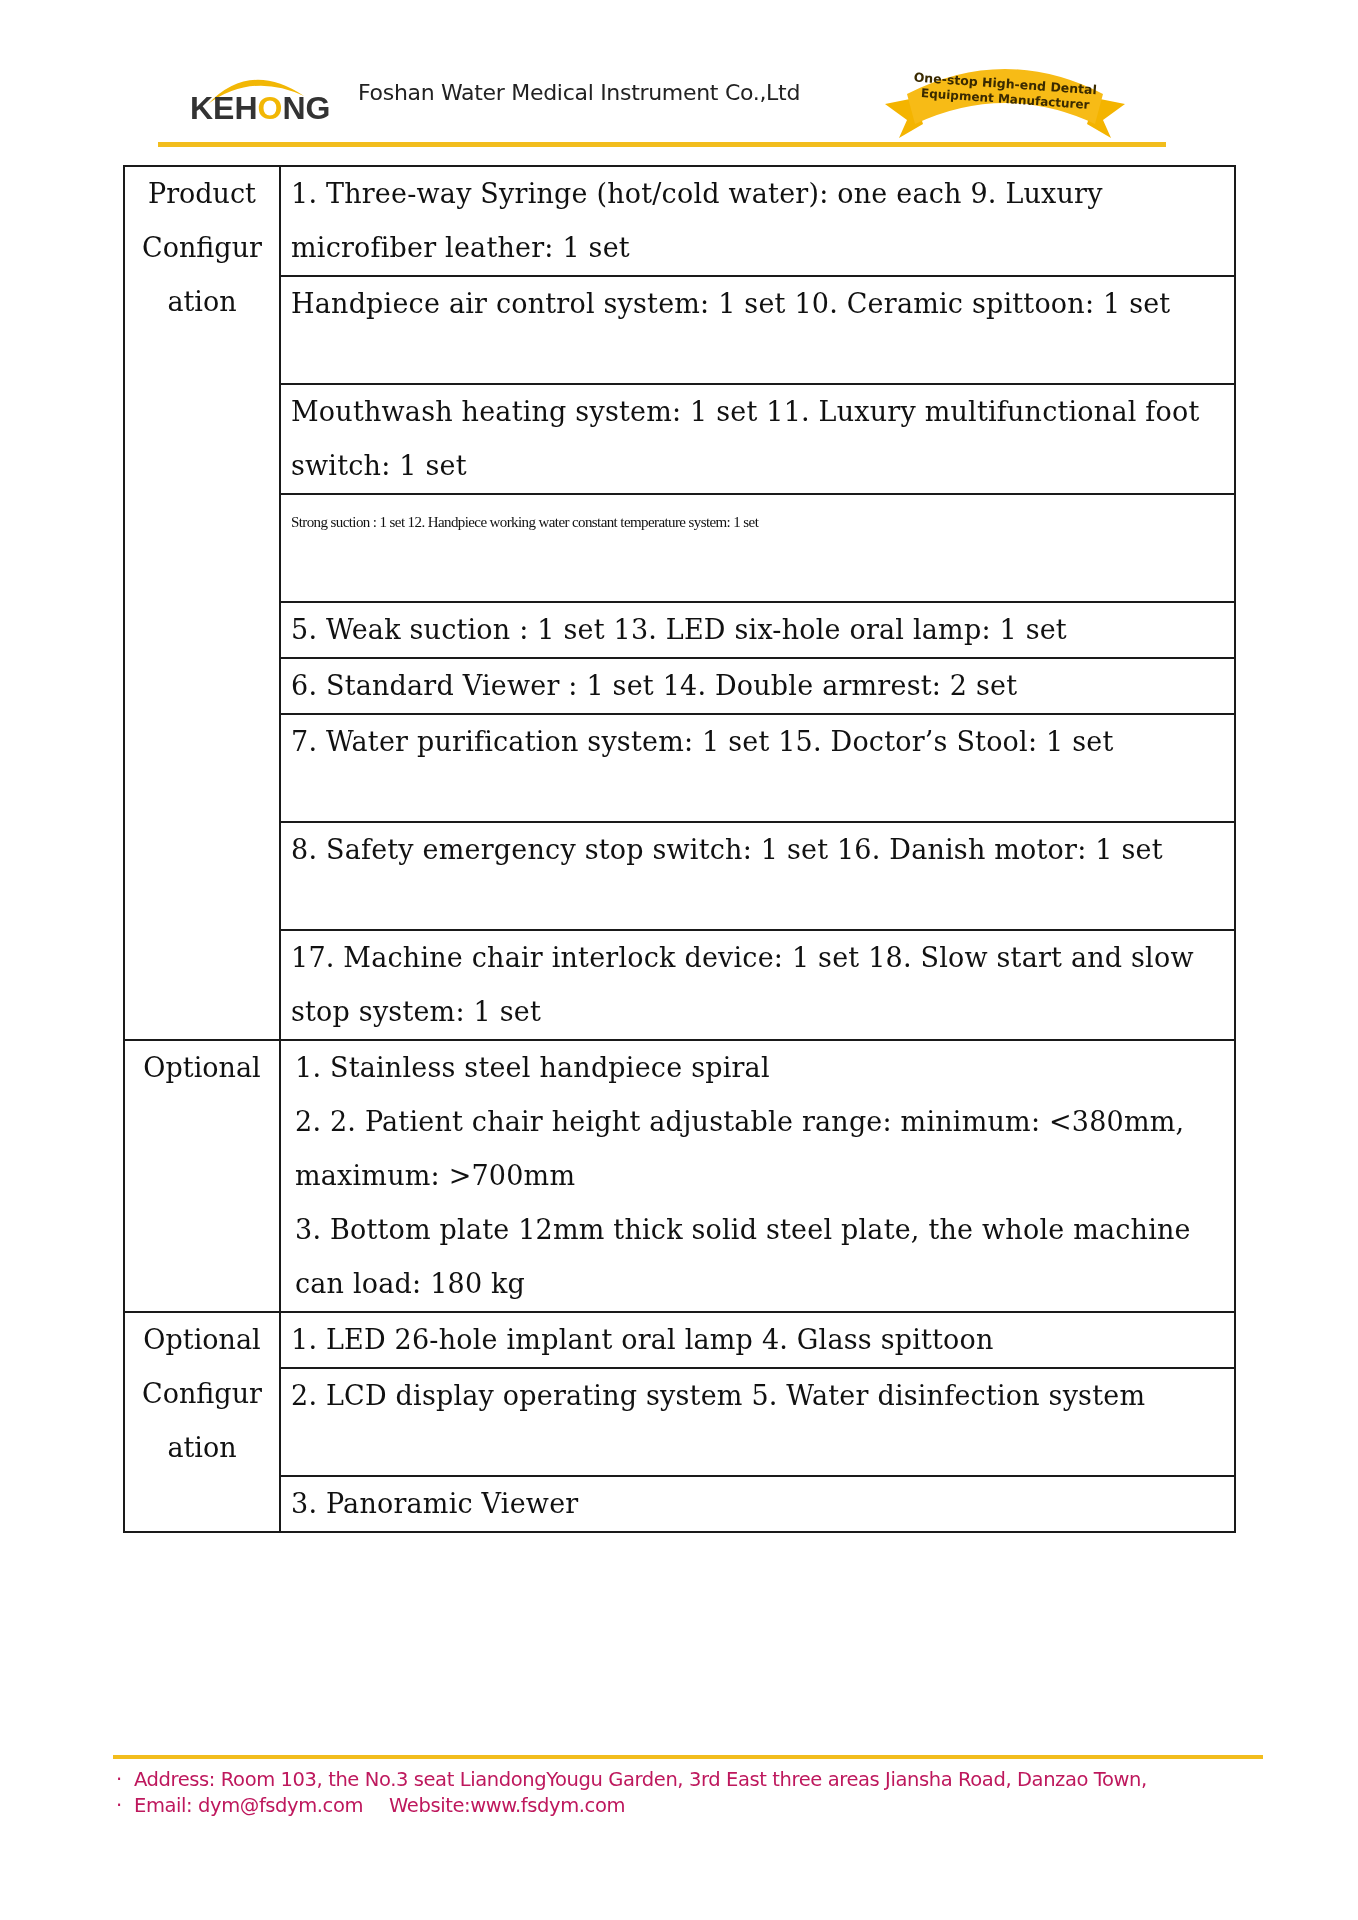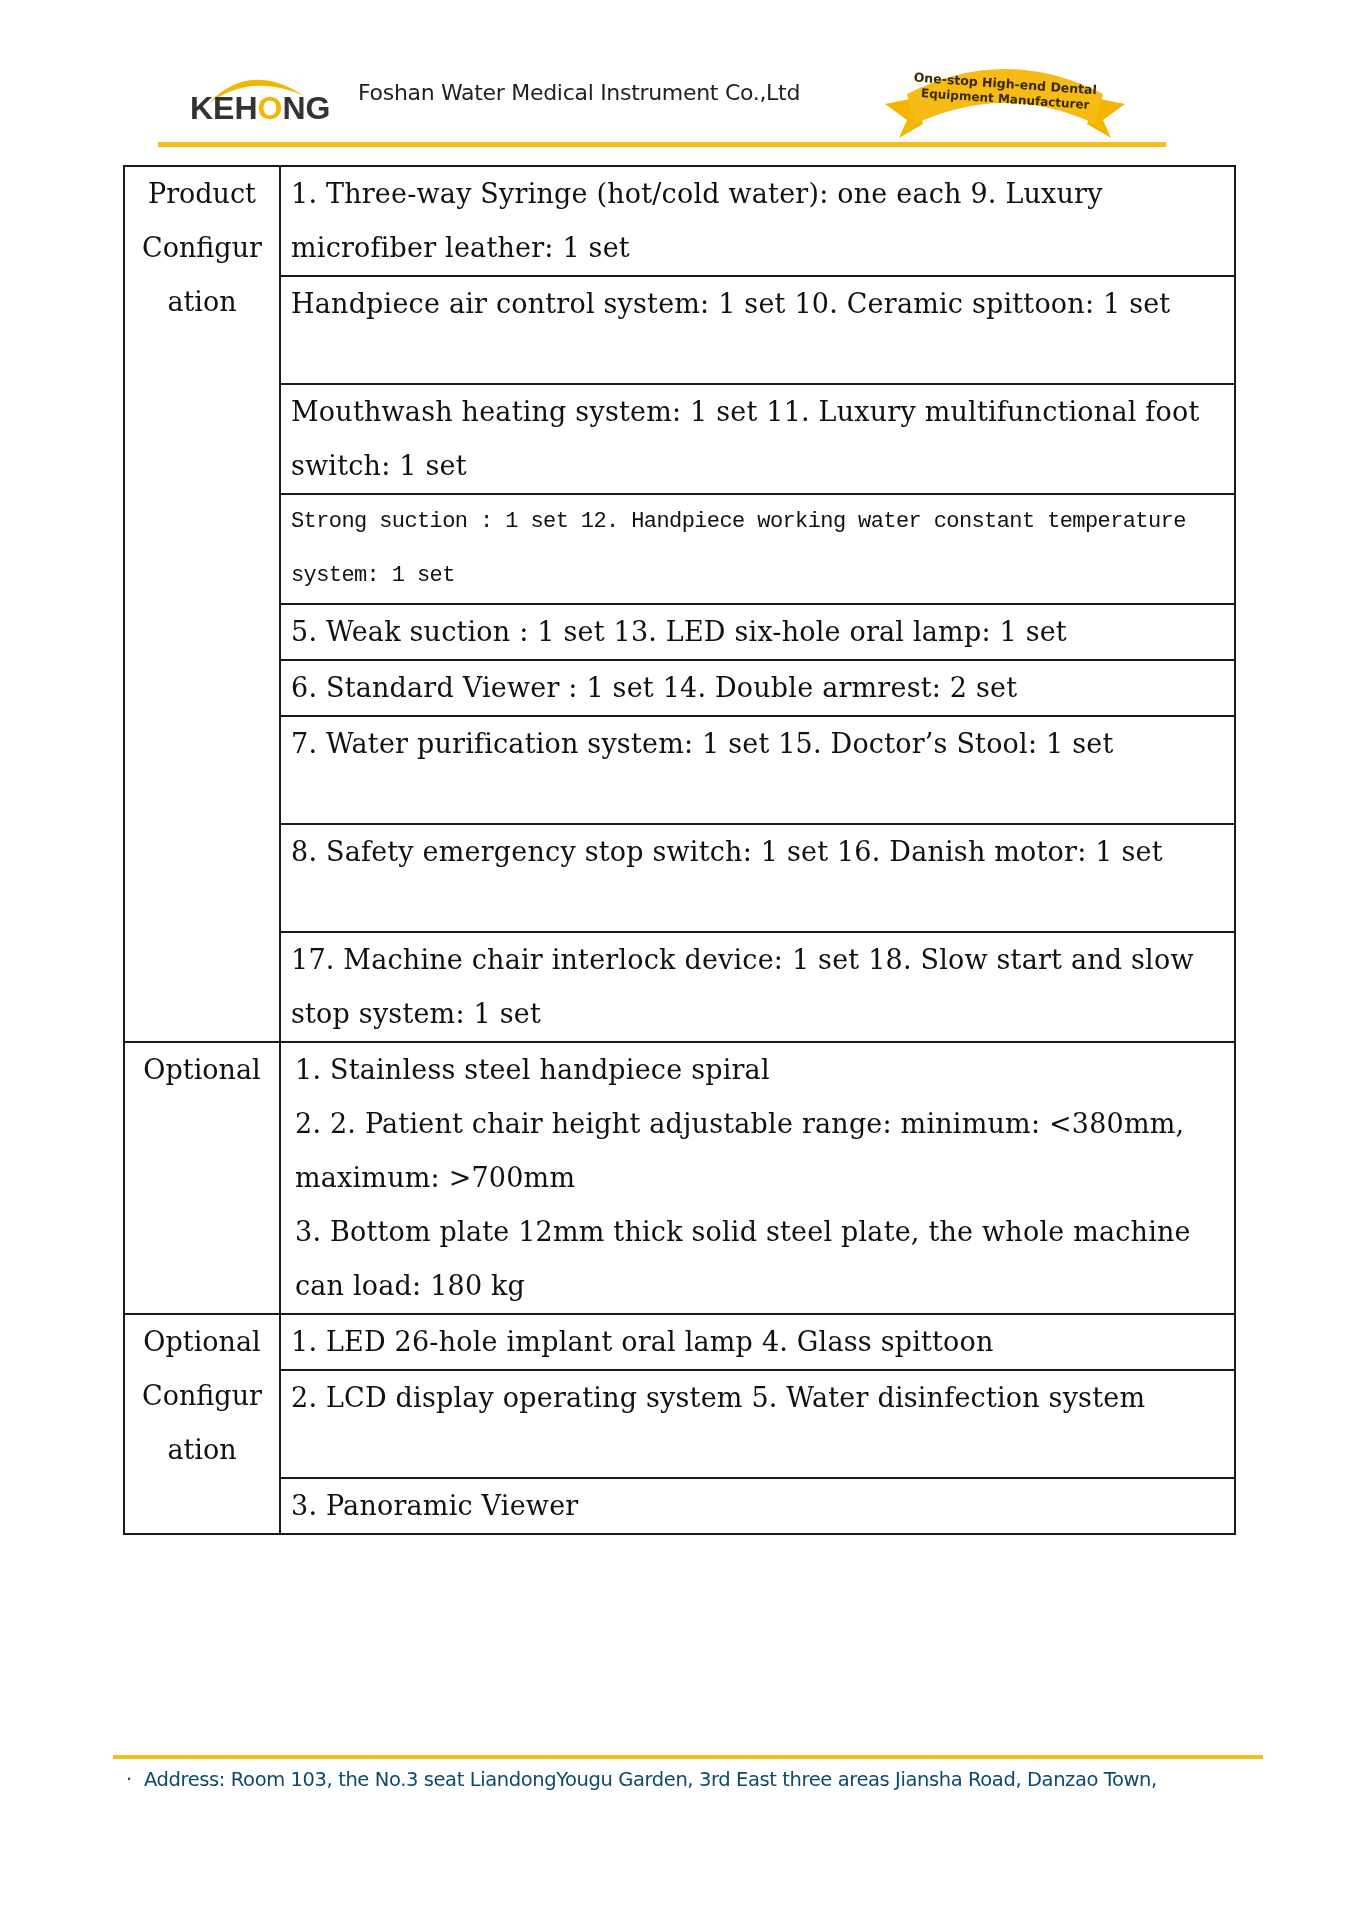--- a/index.html
+++ b/index.html
@@ -16,30 +16,30 @@
   .banner { position: absolute; left: 885px; top: 58px; width: 240px; height: 82px; }
   .header-line { position: absolute; left: 158px; top: 142px; width: 1008px; height: 5px; background: #f2bd1d; }
 
   
   table.spec { position: absolute; left: 123px; top: 165px; width: 1113px; border-collapse: collapse;
     font-family: "DejaVu Serif", serif; color: #111111; }
   table.spec td { border: 2px solid #1a1a1a; vertical-align: top; margin-left: 32px; }
   td.label { width: 150px; text-align: center; vertical-align: middle; font-size: 27px; line-height: 54px;
     padding: 0 2px; }
   td.cell { padding: 0 6px 0 10px; font-size: 27px; line-height: 54px; letter-spacing: 0.2px; }
-  td.cell.sans { font-family: Liberation Mono, monospace; font-size: 22px; letter-spacing: -0.6px; }
+  td.cell.sans { font-family: Liberation Serif, serif; font-size: 15px; letter-spacing: -0.6px; }
   tr.r2 td.cell { height: 106px; }
   tr.r1 td.cell { height: 51px; }
   tr.feat td.cell { height: 266px; padding-left: 14px; }
   td.label .word { display: block; }
 
   
   .footer-line { position: absolute; left: 113px; top: 1755px; width: 1150px; height: 4px; background: #f2bd1d; }
-  .footer { position: absolute; left: 144px; top: 1767px; font-family: "DejaVu Sans", sans-serif;
-    font-size: 19.5px; color: #0c4a6e; line-height: 26px; letter-spacing: -0.4px; }
+  .footer { position: absolute; left: 134px; top: 1767px; font-family: "DejaVu Sans", sans-serif;
+    font-size: 19.5px; color: #be185d; line-height: 26px; letter-spacing: -0.4px; }
   .footer .line { display: block; white-space: nowrap; }
   .footer .bullet { display: inline-block; width: 18px; margin-left: -18px; }
   .footer .sep { display: inline-block; width: 26px; }
 </style>
 </head>
 <body>
 
 <div class="logo">
   <svg class="logo-arc" viewBox="0 0 110 50">
     <path d="M8 38 Q 50 -6 104 30 Q 52 6 8 38 Z" fill="#f2b705"></path>
@@ -117,13 +117,14 @@
     </tr>
     <tr class="r1">
       <td class="cell">3. Panoramic Viewer</td>
     </tr>
   </tbody>
 </table>
 
 <div class="footer-line"></div>
 <div class="footer">
   <span class="line"><span class="bullet">·</span><span>Address: Room 103, the No.3 seat LiandongYougu Garden, 3rd East three areas Jiansha Road, Danzao Town,</span></span>
+  <span class="line"><span class="bullet">·</span><span>Email: dym@fsdym.com</span><span class="sep"></span><span>Website:www.fsdym.com</span></span>
 </div>
 
 </body></html>

